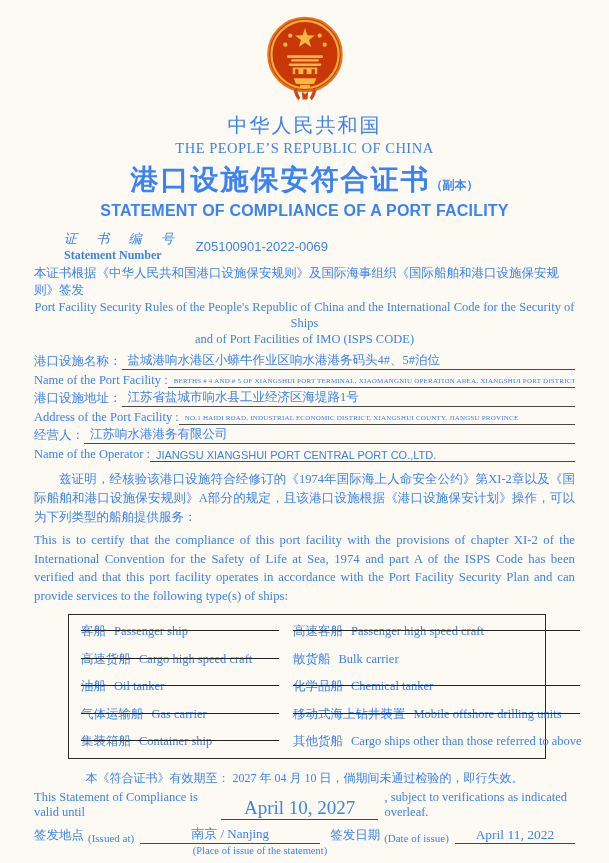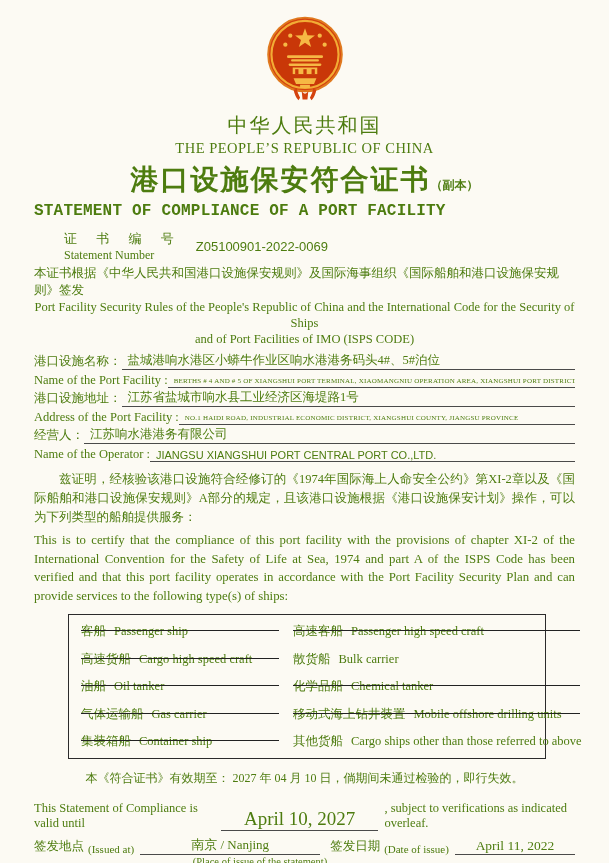--- a/index.html
+++ b/index.html
@@ -3,35 +3,35 @@
 <meta charset="utf-8">
 <style>
   * { margin:0; padding:0; box-sizing:border-box; }
   html,body { width:609px; height:863px; }
   body{
     font-family:"Liberation Serif","DejaVu Serif",serif;
     background:#e9e7e2;
   }
   .page{
     position:relative; width:609px; height:863px; overflow:hidden;
-    background:#fcfaf3; color:#4d7c0f; padding:16px 34px 0 34px;
+    background:#fcfaf3; color:#3b82f6; padding:16px 34px 0 34px;
   }
   
   .emblem-wrap{ text-align:center; }
   .country-cn{ text-align:center; font-size:20px; letter-spacing:2px; margin-top:2px; }
   .country-en{ text-align:center; font-size:14.5px; letter-spacing:.5px; margin-top:1px; }
   .title-cn{ text-align:center; font-size:28px; font-weight:bold; letter-spacing:2px; margin-top:4px; }
   .title-cn .suffix{ font-size:12px; font-weight:bold; letter-spacing:0; }
-  .title-en{ font-family:Liberation Mono, monospace;
+  .title-en{ text-align:center; font-family:Liberation Sans, sans-serif;
              font-size:16px; font-weight:bold; letter-spacing:.2px; margin-top:3px; }
   
   .stmt-row{ display:flex; align-items:center; margin:10px 0 2px 30px; }
   .stmt-labels{ display:flex; flex-direction:column; }
-  .stmt-cn{ font-size:13px; letter-spacing:8px; }
-  .stmt-en{ font-size:12px; }
+  .stmt-cn{ font-size:13px; letter-spacing:8px;font-style:italic; }
+  .stmt-en{ font-size:12px;font-weight:bold; }
   .stmt-value{ font-size:13px; margin-left:14px; font-family:"Liberation Sans",sans-serif; }
   
   .issued-cn{ font-size:12.5px; line-height:17px; }
   .issued-en{ text-align:center; font-size:12.5px; line-height:16px; }
   
   .fields{ margin-top:4px; }
   .field-row{ display:flex; align-items:flex-end; height:18.5px; font-size:12.5px; }
   .field-label{ white-space:nowrap; }
   .field-value{ flex:1; border-bottom:1px solid #4a4a4a; padding:0 0 0 6px; white-space:nowrap; overflow:hidden; }
   .field-value.tiny{ font-size:7px; letter-spacing:.2px; padding-bottom:2px; }
@@ -41,21 +41,21 @@
   .para-en{ margin-top:4px; font-size:12.8px; line-height:18.5px; text-align:justify; }
   
   .ship-box{ margin:9px 0 0 34px; width:478px; border:1.6px solid #2b2b2b; padding:8px 10px 9px 12px; }
   .ship-grid{ display:grid; grid-template-columns:200px 1fr; column-gap:22px; row-gap:3px;gap:12px; }
   .ship-cell{ position:relative; font-size:12.5px; height:15.5px; white-space:nowrap; }
   .ship-cell .en{ margin-left:8px; }
   .ship-cell.struck::after{ content:""; position:absolute; left:0; right:2px; top:7px;
                             border-top:1.6px solid #222; }
   
   .valid-cn{ text-align:center; font-size:12px; margin-top:11px; }
-  .valid-en{ display:flex; align-items:flex-end; font-size:12.5px; margin-top:14px; }
+  .valid-en{ display:flex; align-items:flex-end; font-size:12.5px; margin-top:3px; }
   .valid-en .date{ width:190px; text-align:center; border-bottom:1px solid #4a4a4a;
                    margin:0 6px; font-size:19px; }
   .issue-row{ display:flex; align-items:flex-end; font-size:12.5px; margin-top:5px; }
   .issue-row .small{ font-size:11px; margin-left:4px; }
   .issue-row .place{ width:180px; text-align:center; border-bottom:1px solid #4a4a4a; margin:0 10px 0 6px; font-size:13px; }
   .issue-row .date{ flex:1; text-align:center; border-bottom:1px solid #4a4a4a; margin-left:6px; font-size:13.5px; }
   .place-note{ font-size:10.5px; margin:1px 0 0 96px; width:260px; text-align:center; }
   
   .sig-label-cn{ font-size:12.5px; letter-spacing:7px; margin-top:9px; }
   .sig-label-en{ font-size:10.5px; margin-top:1px; }

